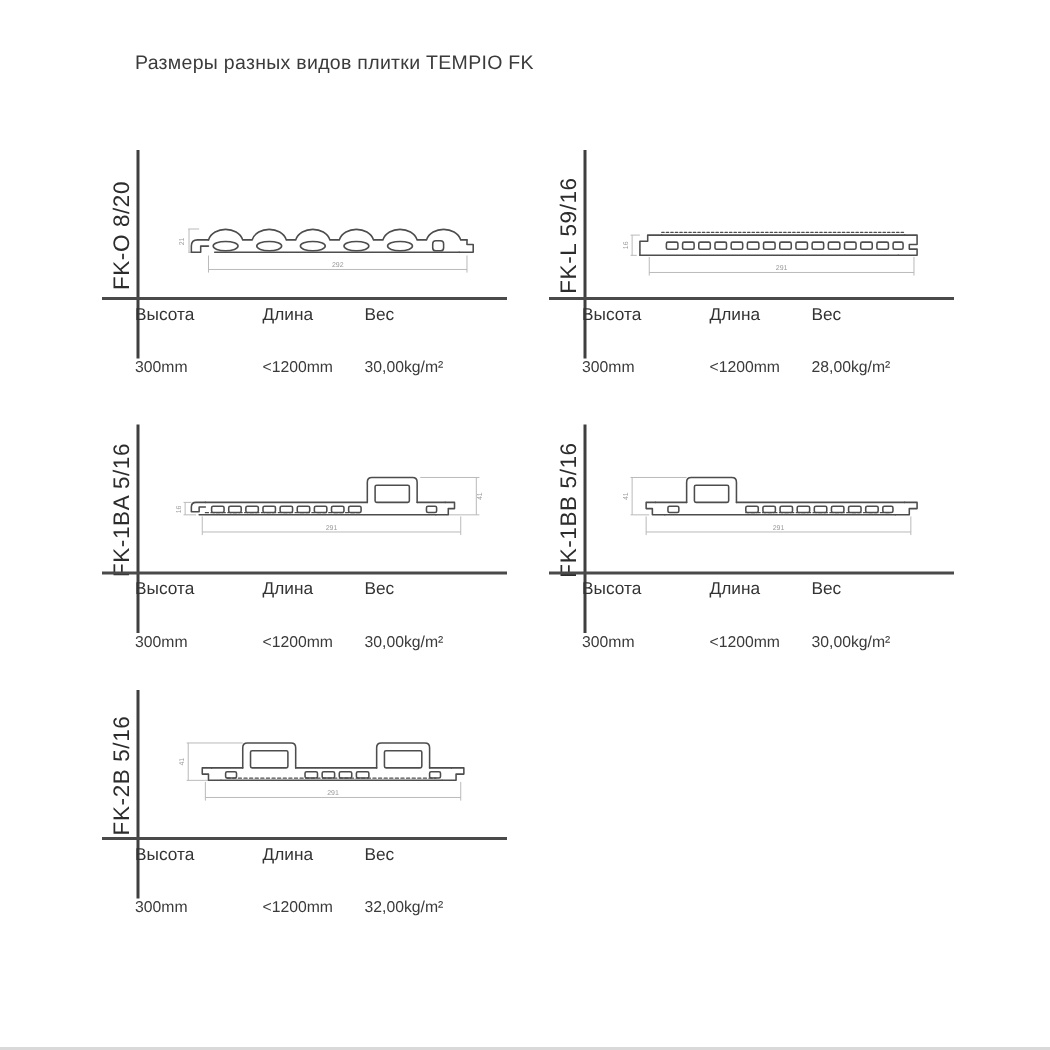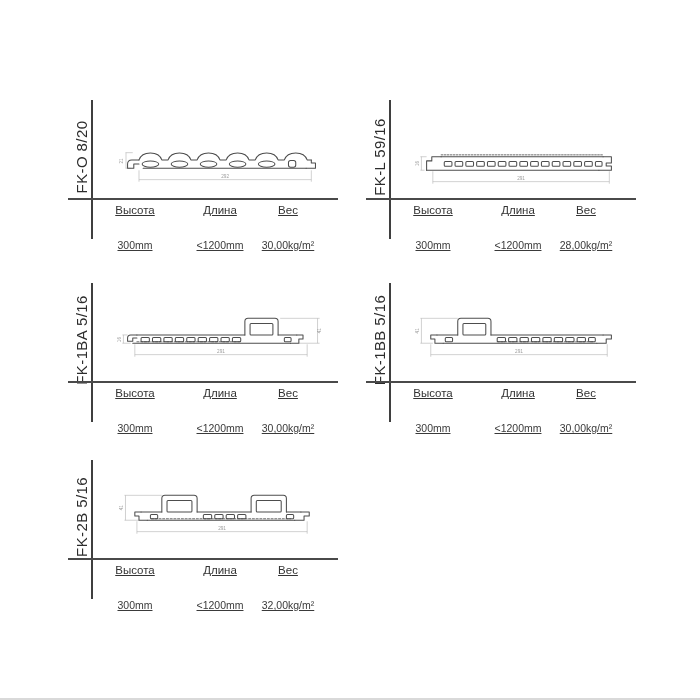--- a/index.html
+++ b/index.html
@@ -8,37 +8,38 @@
   #title{position:absolute;left:90px;top:34px;font-size:13px;letter-spacing:.2px;color:#3b3b3b;}
   .section{position:absolute;width:300px;height:158px;}
   .s1{left:60px;top:95px;}  .s2{left:358px;top:95px;}
   .s3{left:60px;top:278px;} .s4{left:358px;top:278px;}
   .s5{left:60px;top:455px;}
   .vrule{position:absolute;left:31px;top:5px;width:2px;height:139px;background:#3f3f3f;}
   .vlabel{position:absolute;left:-50px;top:50px;width:142px;height:24px;
           transform:rotate(-90deg);display:flex;align-items:center;justify-content:center;
           font-size:15px;font-weight:500;letter-spacing:.4px;color:#2c2c2c;white-space:nowrap;}
   .hrule{position:absolute;left:8px;top:103px;width:270px;height:2px;background:#4a4a4a;}
-  .cell{position:absolute;text-align:center;text-decoration:underline;}
+  .cell{position:absolute;}
   .hdr{top:109px;font-size:11.5px;color:#333;}
   .val{top:144px;font-size:10.5px;color:#3a3a3a;}
   .c1{left:30px;width:90px;} .c2{left:115px;width:90px;} .c3{left:183px;width:90px;}
   .draw{position:absolute;left:52px;}
   .d-top40{top:40px;} .d-top42{top:42px;} .d-top32{top:32px;}
   .prof path,.prof line,.prof rect,.prof ellipse{stroke:#4d4d4d;stroke-width:1;fill:none;
           stroke-linejoin:round;stroke-linecap:round;}
   .prof .tex{stroke-width:.8;}
   .dim line{stroke:#b5b5b5;stroke-width:.6;}
   .dim text{fill:#9b9b9b;font-size:4.5px;text-anchor:middle;font-family:"Liberation Sans",sans-serif;}
   #bottom-line{position:absolute;left:0;bottom:0;width:700px;height:2px;background:#d9d9d9;}
 </style>
 </head>
 <body>
 
 <div id="page">
+  <div id="title">Размеры разных видов плитки TEMPIO FK</div>
 
   <div class="section s1">
     <div class="vrule"></div>
     <div class="vlabel">FK-O 8/20</div>
     <svg class="draw d-top40" width="218" height="54" viewBox="0 0 210 52">
       <g class="dim">
         <line x1="26" y1="34" x2="26" y2="45"></line>
           <line x1="192" y1="34" x2="192" y2="45"></line>
         <line x1="26" y1="43" x2="192" y2="43"></line>
         <text x="109" y="41.5">292</text>

